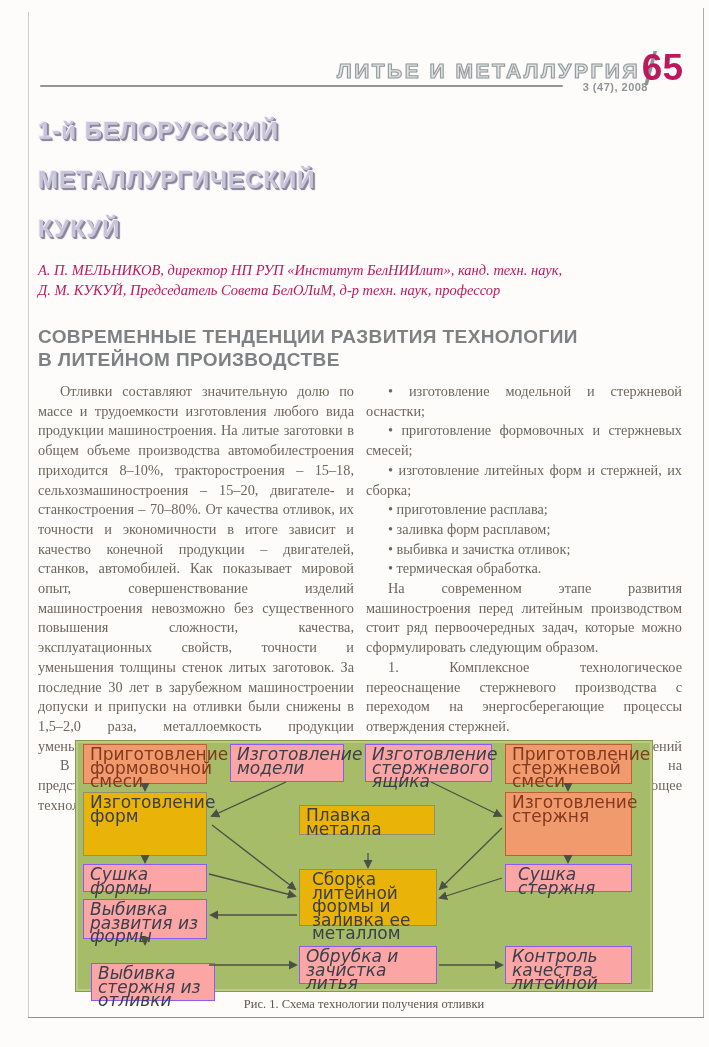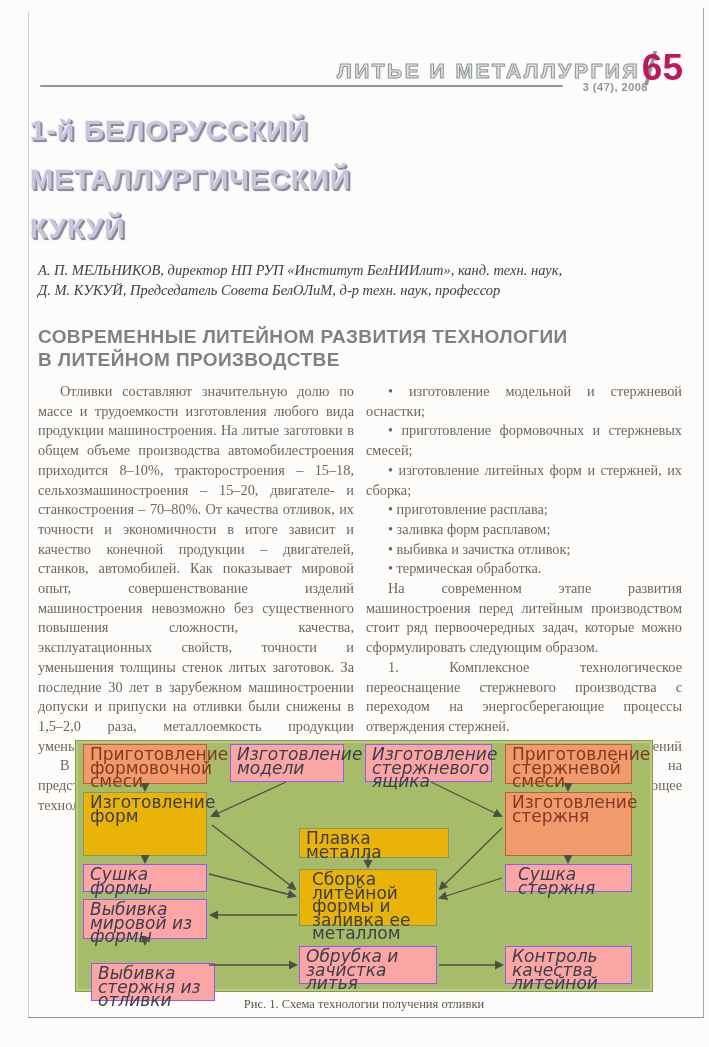--- a/index.html
+++ b/index.html
@@ -17,28 +17,28 @@
     text-shadow:0 0 1px #9aa0a2;white-space:nowrap;}
   .header-rule{position:absolute;left:40px;right:146px;top:85px;height:2px;background:#919694;border-radius:1px;}
   .issue{position:absolute;top:81px;right:61px;font-family:"Liberation Sans",sans-serif;
     font-size:11px;font-weight:700;color:#8f9496;letter-spacing:.5px;text-align:right;}
   .header-slash{position:absolute;top:46px;right:52px;font-family:"Liberation Sans",sans-serif;
     font-size:46px;font-weight:400;color:#8f9496;line-height:1;}
   .page-number{position:absolute;top:49px;right:26px;font-family:"Liberation Sans",sans-serif;
     font-size:37px;font-weight:700;color:#be185d;line-height:1;}
 
   
-  .forum-title{position:absolute;left:30px;top:106px;
-    font-family:"Liberation Sans",sans-serif;font-weight:700;font-size:28px;line-height:49px;
+  .forum-title{position:absolute;left:38px;top:106px;
+    font-family:"Liberation Sans",sans-serif;font-weight:700;font-size:24px;line-height:49px;
     letter-spacing:1px;color:#c9c5d8;
     text-shadow:-1px -1px 0 #eeecf6,1px 1px 0 #8d89a3,2px 2px 1px rgba(66,61,92,.65);}
 
   
   .authors{position:absolute;left:38px;top:260px;width:640px;
-    font-style:italic;font-size:14.5px;line-height:20px;color:#404040;}
+    font-style:italic;font-size:14.5px;line-height:20px;color:#be185d;}
 
   
   .article-heading{position:absolute;left:38px;top:325px;
     font-family:"Liberation Sans",sans-serif;font-weight:700;font-size:19px;line-height:23px;
     letter-spacing:.4px;color:#7f8285;}
 
   
   .columns{position:absolute;left:38px;top:382px;width:644px;display:flex;gap:12px;}
   .col{width:316px;font-size:14.3px;line-height:19.7px;text-align:justify;color:#6e655d;}
   .col p{margin:0;text-indent:22px;}
@@ -76,21 +76,21 @@
     <div>МЕТАЛЛУРГИЧЕСКИЙ</div>
     <div>КУКУЙ</div>
   </div>
 
   <div class="authors">
     <div>А. П. МЕЛЬНИКОВ, директор НП РУП «Институт БелНИИлит», канд. техн. наук,</div>
     <div>Д. М. КУКУЙ, Председатель Совета БелОЛиМ, д-р техн. наук, профессор</div>
   </div>
 
   <div class="article-heading">
-    <div>СОВРЕМЕННЫЕ ЛИТЕЙНОМ РАЗВИТИЯ ТЕХНОЛОГИИ</div>
+    <div>СОВРЕМЕННЫЕ ТЕНДЕНЦИИ РАЗВИТИЯ ТЕХНОЛОГИИ</div>
     <div>В ЛИТЕЙНОМ ПРОИЗВОДСТВЕ</div>
   </div>
 
   <div class="columns">
     <div class="col">
       <p>Отливки составляют значительную долю по массе и трудоемкости изготовления любого вида продукции машиностроения. На литые заготовки в общем объеме производства автомобилестроения приходится 8–10%, тракторостроения – 15–18, сельхозмашиностроения – 15–20, двигателе- и станкостроения – 70–80%. От качества отливок, их точности и экономичности в итоге зависит и качество конечной продукции – двигателей, станков, автомобилей. Как показывает мировой опыт, совершенствование изделий машиностроения невозможно без существенного повышения сложности, качества, эксплуатационных свойств, точности и уменьшения толщины стенок литых заготовок. За последние 30 лет в зарубежном машиностроении допуски и припуски на отливки были снижены в 1,5–2,0 раза, металлоемкость продукции уменьшена на 10–20%.</p>
       <p>В общем случае производство отливок можно представить как ряд последовательных технологических процессов (рис. 1):</p>
     </div>
     <div class="col">
       <p>• изготовление модельной и стержневой оснастки;</p>
@@ -106,25 +106,25 @@
     </div>
   </div>
 
   <div class="flowchart">
       <div class="node orange" style="left: 7px; top: 3px; width: 124px; height: 40px;">Приготовление формовочной смеси</div>
       <div class="node white" style="left: 154px; top: 3px; width: 114px; height: 38px;">Изготовление модели</div>
       <div class="node white" style="left: 289px; top: 3px; width: 127px; height: 38px;">Изготовление стержневого ящика</div>
       <div class="node orange" style="left: 429px; top: 3px; width: 127px; height: 40px;">Приготовление стержневой смеси</div>
       <div class="node yellow" style="left: 7px; top: 51px; width: 124px; height: 64px;">Изготовление форм</div>
       <div class="node orange" style="left: 429px; top: 51px; width: 127px; height: 64px;">Изготовление стержня</div>
-      <div class="node yellow" style="left: 223px; top: 87px; width: 150px; height: 30px;">Плавка металла</div>
+      <div class="node yellow" style="left: 223px; top: 64px; width: 136px; height: 30px;">Плавка металла</div>
       <div class="node white" style="left: 7px; top: 123px; width: 124px; height: 28px;">Сушка формы</div>
       <div class="node white" style="left: 429px; top: 123px; width: 127px; height: 28px; padding-left: 12px;">Сушка стержня</div>
       <div class="node yellow" style="left: 223px; top: 128px; width: 138px; height: 57px; padding-left: 12px;">Сборка литейной формы и заливка ее металлом</div>
-      <div class="node white" style="left: 7px; top: 158px; width: 124px; height: 40px;">Выбивка мировой из формы</div>
+      <div class="node white" style="left: 7px; top: 158px; width: 124px; height: 40px;">Выбивка развития из формы</div>
       <div class="node white" style="left: 7px; top: 222px; width: 124px; height: 38px; margin-left: 8px;">Выбивка стержня из отливки</div>
       <div class="node white" style="left: 223px; top: 205px; width: 138px; height: 38px;">Обрубка и зачистка литья</div>
       <div class="node white" style="left: 429px; top: 205px; width: 127px; height: 38px;">Контроль качества литейной</div>
       <svg class="flow-arrows" viewBox="0 0 578 252">
         <defs>
           <marker id="arr" markerWidth="7" markerHeight="7" refX="5.5" refY="3.5" orient="auto">
             <path d="M0,0 L7,3.5 L0,7 z" fill="#4c4f46"></path>
           </marker>
         </defs>
         <line x1="69" y1="43" x2="69" y2="49" stroke="#4c4f46" stroke-width="1.3" marker-end="url(#arr)"></line>

